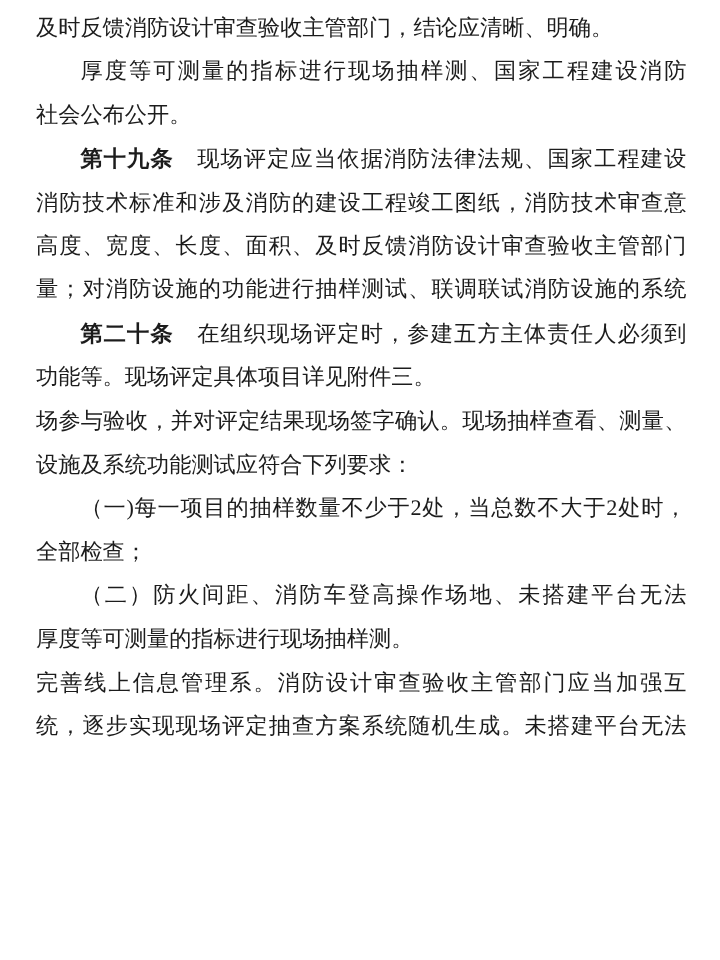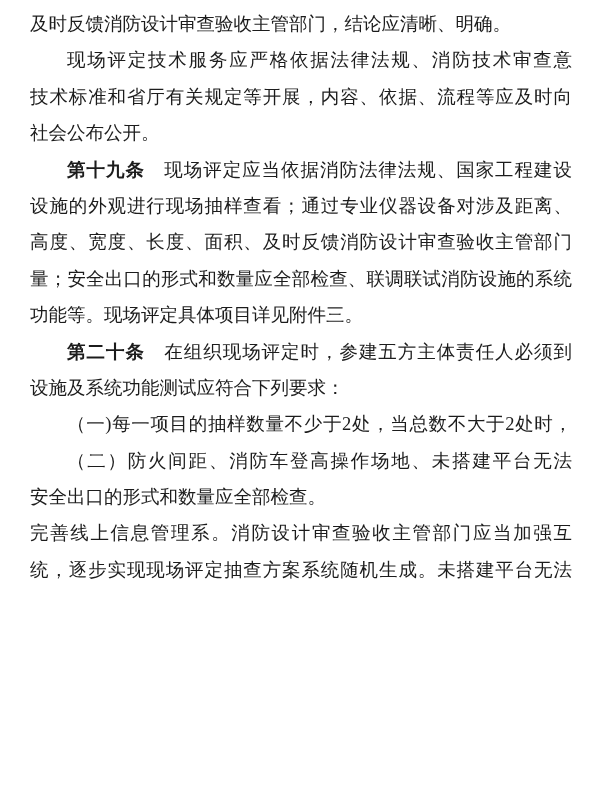--- a/index.html
+++ b/index.html
@@ -39,29 +39,30 @@
     font-family: Liberation Serif, serif;
     font-weight: 700;
   }
 </style>
 </head>
 <body>
 
 <div class="page" style="background: rgb(255, 255, 255); color: rgb(28, 28, 28);">
   <div id="doc-lines">
       <div class="line end"><span>及时反馈消防设计审查验收主管部门，结论应清晰、明确。</span></div>
-      <div class="line indent"><span>现场评定技术服务应严格依据法律法规、消防技术审查意</span></div>
-      <div class="line"><span>技术标准和省厅有关规定等开展，内容、依据、流程等应及时向</span></div>
+      <div class="line indent"><span>厚度等可测量的指标进行现场抽样测、国家工程建设消防</span></div>
       <div class="line end"><span>社会公布公开。</span></div>
       <div class="line indent"><span class="article-num">第十九条</span><span>　现场评定应当依据消防法律法规、国家工程建设</span></div>
-      <div class="line"><span>设施的外观进行现场抽样查看；通过专业仪器设备对涉及距离、</span></div>
+      <div class="line"><span>消防技术标准和涉及消防的建设工程竣工图纸，消防技术审查意</span></div>
       <div class="line"><span>高度、宽度、长度、面积、及时反馈消防设计审查验收主管部门</span></div>
-      <div class="line"><span>量；安全出口的形式和数量应全部检查、联调联试消防设施的系统</span></div>
+      <div class="line"><span>量；对消防设施的功能进行抽样测试、联调联试消防设施的系统</span></div>
+      <div class="line indent"><span class="article-num">第二十条</span><span>　在组织现场评定时，参建五方主体责任人必须到</span></div>
       <div class="line end"><span>功能等。现场评定具体项目详见附件三。</span></div>
-      <div class="line indent"><span class="article-num">第二十条</span><span>　在组织现场评定时，参建五方主体责任人必须到</span></div>
+      <div class="line"><span>场参与验收，并对评定结果现场签字确认。现场抽样查看、测量、</span></div>
       <div class="line end"><span>设施及系统功能测试应符合下列要求：</span></div>
       <div class="line indent"><span>（一)每一项目的抽样数量不少于2处，当总数不大于2处时，</span></div>
+      <div class="line end"><span>全部检查；</span></div>
       <div class="line indent"><span>（二）防火间距、消防车登高操作场地、未搭建平台无法</span></div>
-      <div class="line end"><span>安全出口的形式和数量应全部检查。</span></div>
+      <div class="line end"><span>厚度等可测量的指标进行现场抽样测。</span></div>
       <div class="line"><span>完善线上信息管理系。消防设计审查验收主管部门应当加强互</span></div>
       <div class="line"><span>统，逐步实现现场评定抽查方案系统随机生成。未搭建平台无法</span></div>
     </div>
 </div>
 
 </body></html>

